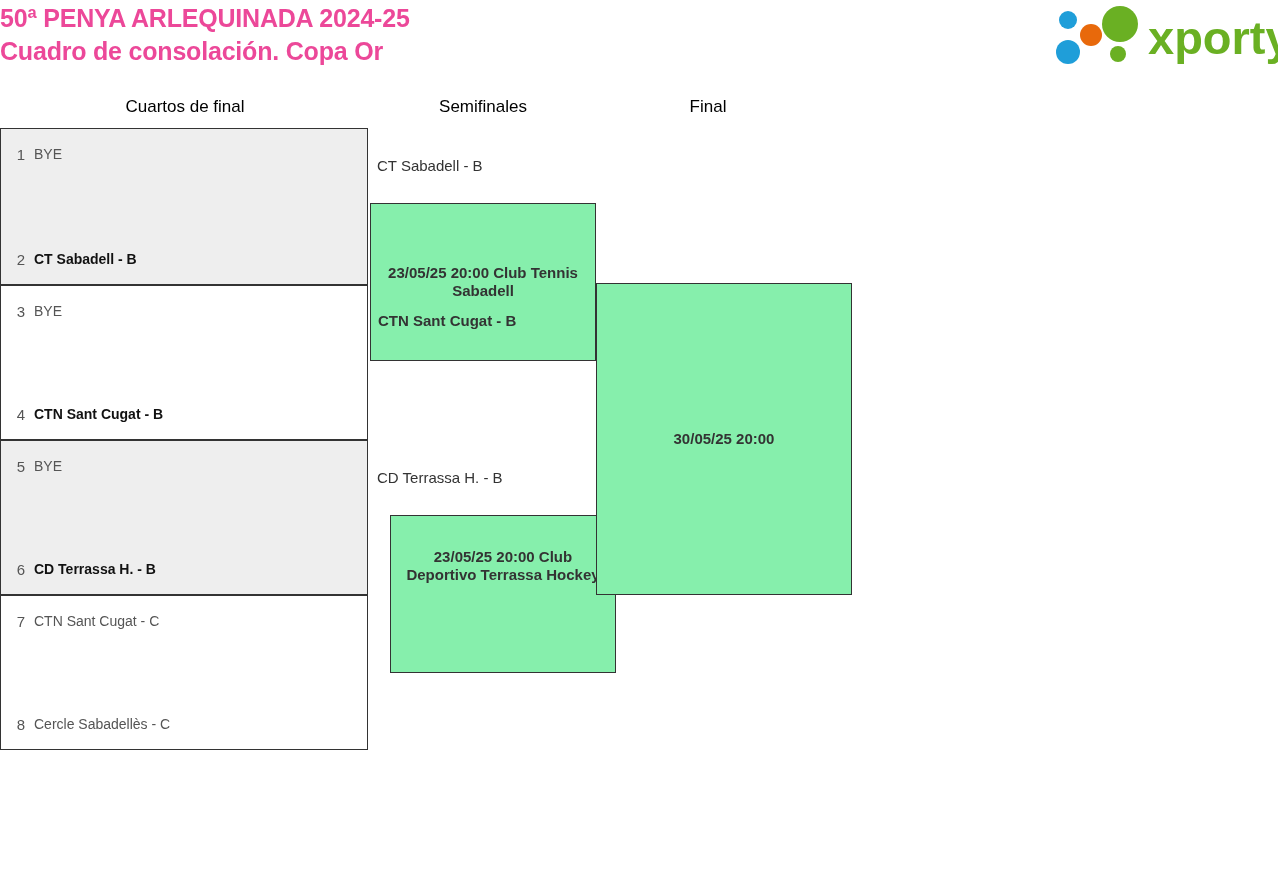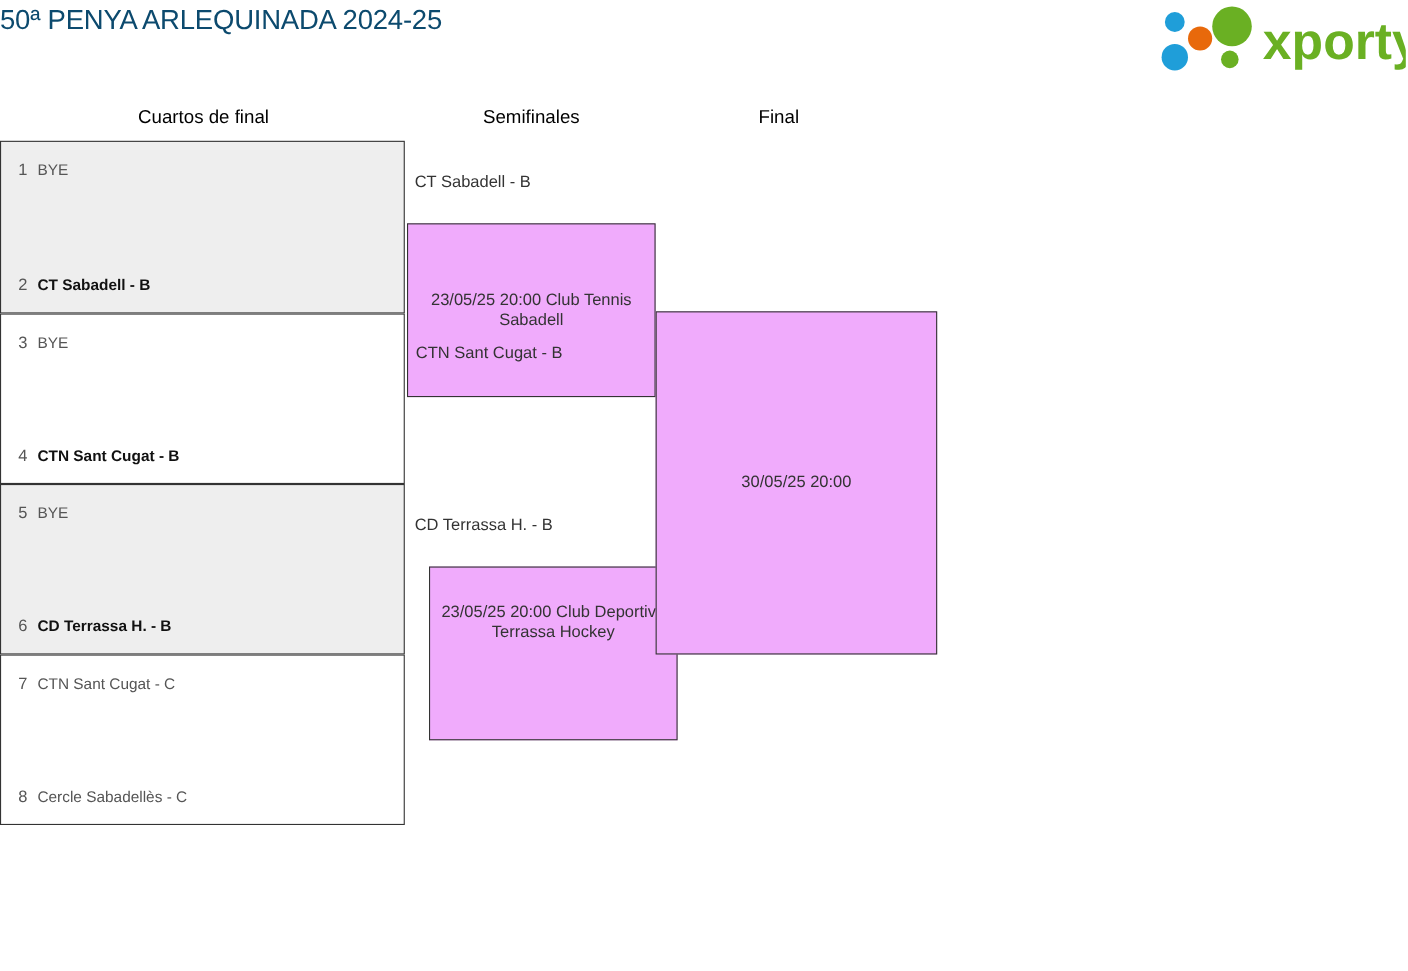--- a/index.html
+++ b/index.html
@@ -18,23 +18,23 @@
 
   
   #header-title {
     position: absolute;
     left: 0px;
     top: 2px;
     width: 900px;
   }
   .title-line {
     font-size: 25px;
-    font-weight: normal;
+    font-weight: bold;
     line-height: 33px;
-    color: #0c4a6e;
+    color: #ec4899;
     letter-spacing: -0.2px;
     white-space: nowrap;
   }
 
   
   #brand-logo {
     position: absolute;
     left: 1052px;
     top: 4px;
     width: 226px;
@@ -119,21 +119,22 @@
     line-height: 18px;
     padding: 0 8px;
     box-sizing: border-box;
   }
 
   
   .round-box {
     position: absolute;
     border: 1px solid #333333;
     box-sizing: border-box;
-    background: #f0abfc;
+    background: #86efac;
+    font-weight: bold;
   }
   .round-slot {
     position: absolute;
     left: 0px;
     right: 0px;
     height: 24px;
     display: flex;
     align-items: center;
     padding-left: 7px;
     box-sizing: border-box;
@@ -149,20 +150,21 @@
     color: #333333;
     white-space: nowrap;
     line-height: 20px;
   }
 </style>
 </head>
 <body>
 
 <div id="header-title">
   <div class="title-line">50ª PENYA ARLEQUINADA 2024-25</div>
+  <div class="title-line">Cuadro de consolación. Copa Or</div>
 </div>
 
 <div id="brand-logo">
   <svg width="226" height="64" viewBox="0 0 226 64" xmlns="http://www.w3.org/2000/svg">
     <circle cx="16" cy="16" r="9" fill="#1f9ed9"></circle>
     <circle cx="16" cy="48" r="12" fill="#1f9ed9"></circle>
     <circle cx="39" cy="31" r="11" fill="#e8690b"></circle>
     <circle cx="68" cy="20" r="18" fill="#6ab023"></circle>
     <circle cx="66" cy="50" r="8" fill="#6ab023"></circle>
     <text x="96" y="50" font-family="Liberation Sans, sans-serif" font-size="47" font-weight="bold" fill="#6ab023">xporty</text>

